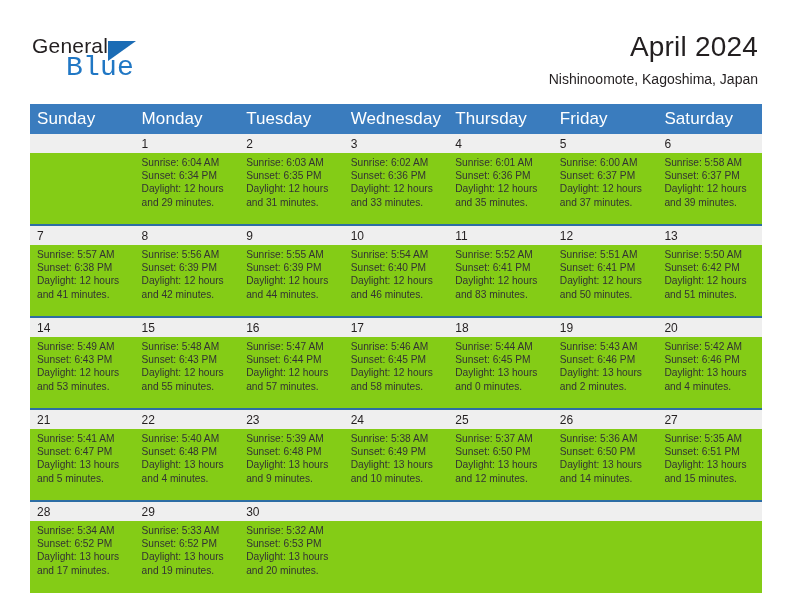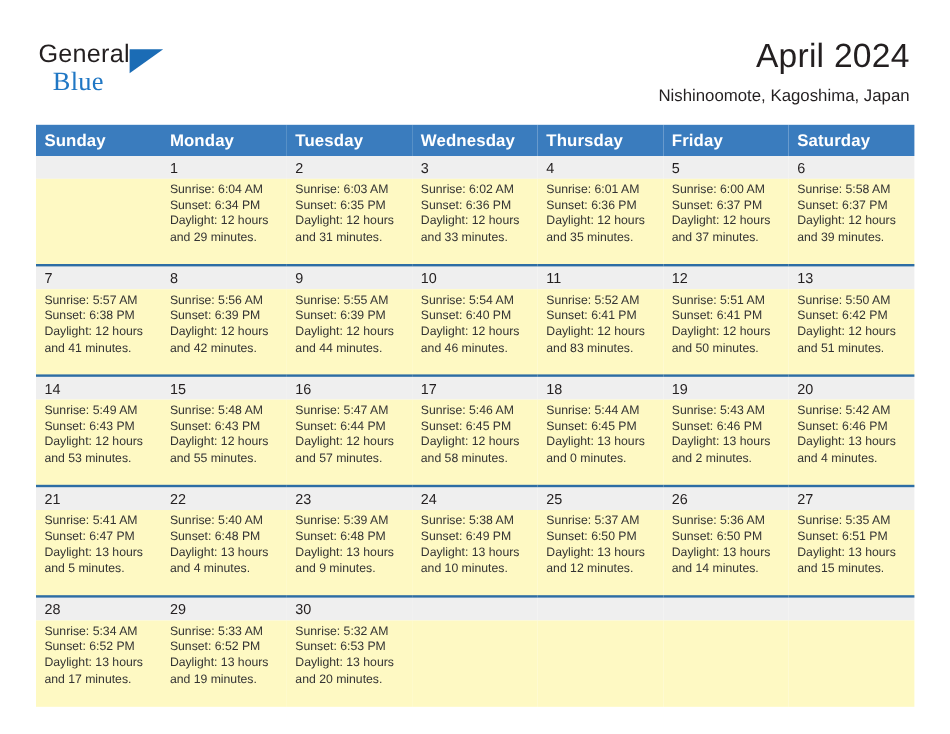--- a/index.html
+++ b/index.html
@@ -41,27 +41,27 @@
     left: 0;
     top: 0;
     font-size: 21px;
     letter-spacing: 0.2px;
     color: #231f20;
     line-height: 24px;
     font-family: "Liberation Sans", sans-serif;
   }
   .logo-blue {
     position: absolute;
-    left: 12px;
+    left: 34px;
     top: 22px;
-    font-size: 22px;
+    font-size: 28px;
     letter-spacing: 0.2px;
     color: #2077c4;
     line-height: 24px;
-    font-family: Liberation Serif, serif;
+    font-family: Liberation Mono, monospace;
   }
   .logo-triangle {
     position: absolute;
     left: 76px;
     top: 7px;
     width: 0;
     height: 0;
     border-left: 28px solid #1b6cb5;
     border-bottom: 20px solid transparent;
   }
@@ -92,43 +92,43 @@
     position: absolute;
     left: 30px;
     top: 104px;
     width: 732px;
     border-collapse: collapse;
     table-layout: fixed;
   }
   .calendar th {
     background: #3a7cbe;
     color: #ffffff;
-    font-size: 14px;
-    font-weight: bold;
+    font-size: 17px;
+    font-weight: normal;
     text-align: left;
     padding: 5px 0 5px 7px;
     height: 20px;
     box-sizing: border-box;
     letter-spacing: 0.1px;
   }
   .daynum-row td {
     background: #efefef;
     font-size: 12px;
     color: #231f20;
     padding: 3px 0 2px 7px;
     height: 17px;
     box-sizing: border-box;
     vertical-align: top;
     line-height: 14px;
   }
   .daynum-row.sep td {
     border-top: 2px solid #2d6da4;
   }
   .info-row td {
-    background: #fef9c3;
+    background: #84cc16;
     font-size: 10.2px;
     color: #333333;
     padding: 3px 4px 0 7px;
     vertical-align: top;
     line-height: 13.2px;
     height: 72px;
     box-sizing: border-box;
   }
   .info-row td .line {
     white-space: pre-wrap;

